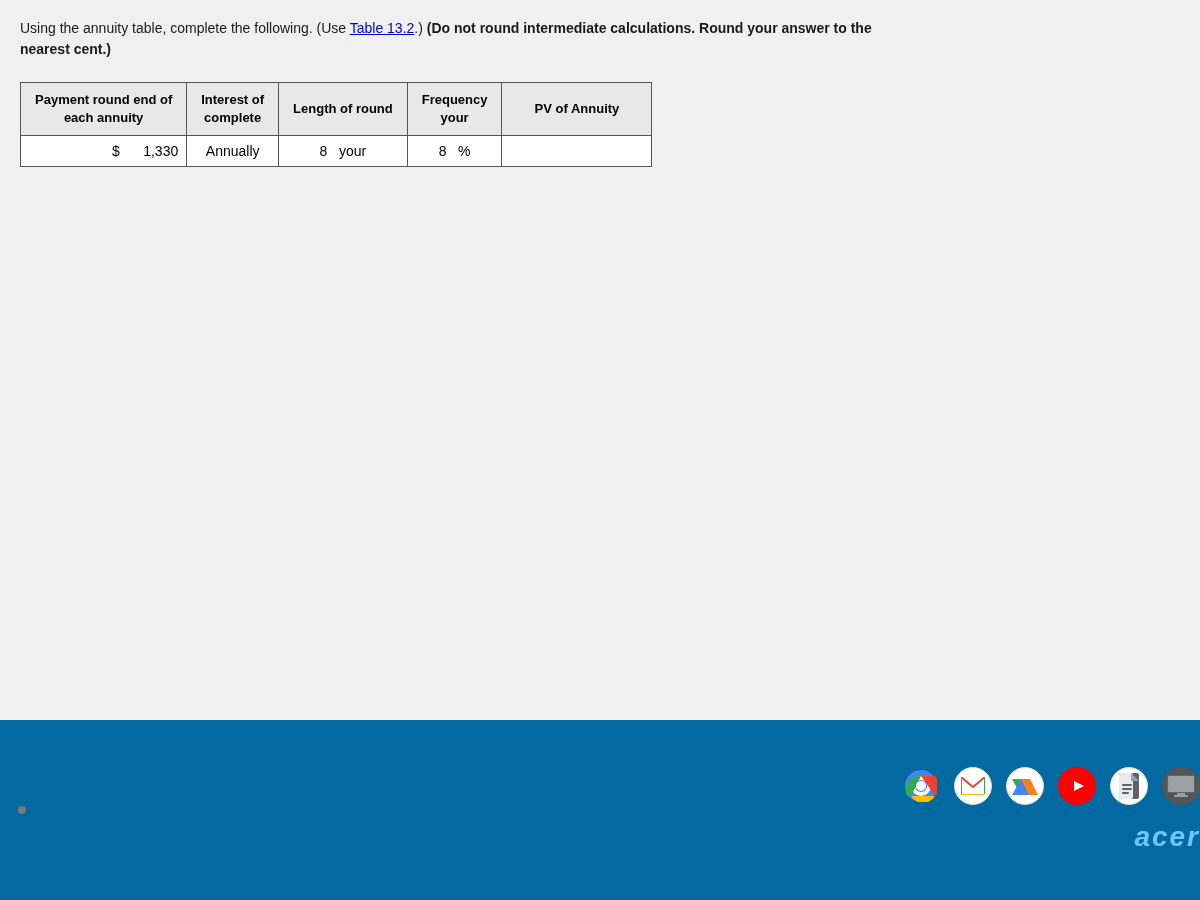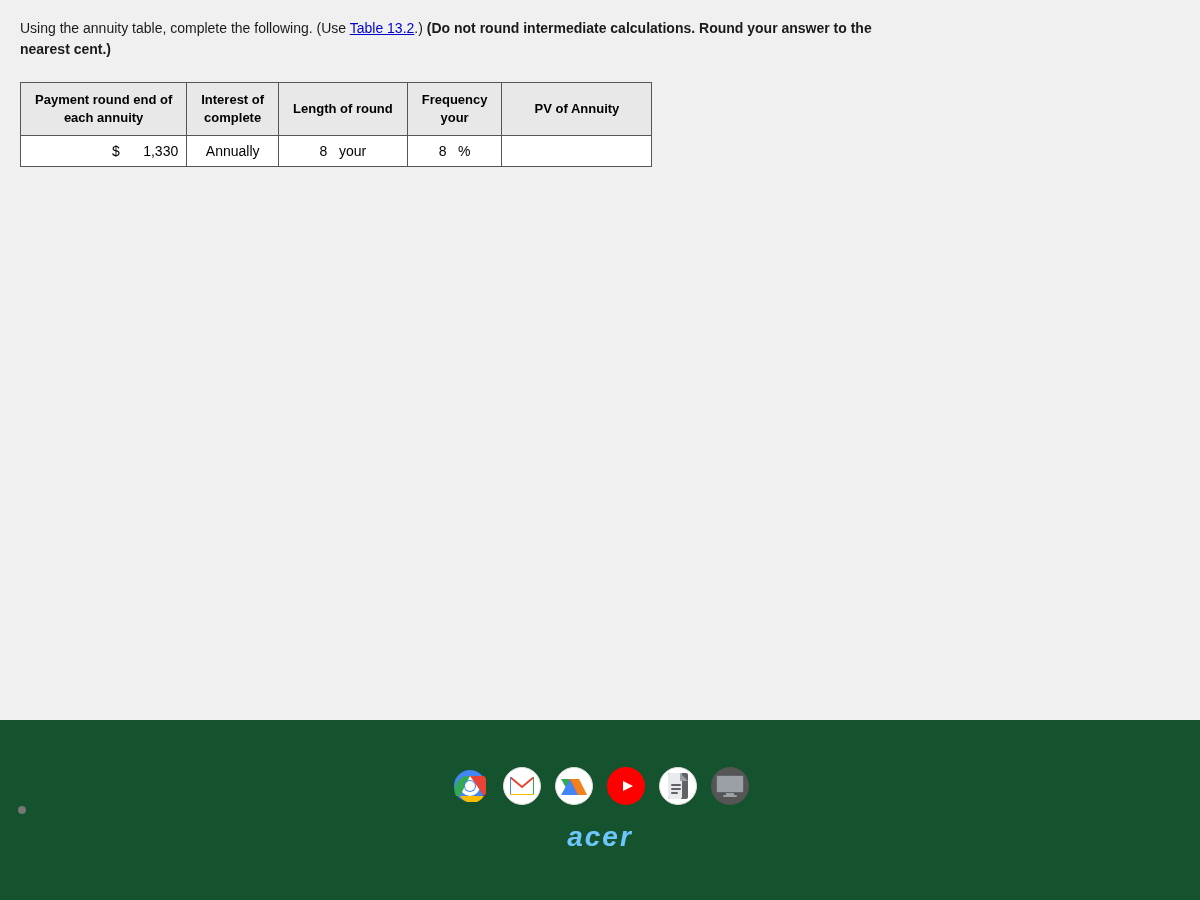--- a/index.html
+++ b/index.html
@@ -71,24 +71,24 @@
       border: none;
       outline: none;
       width: 130px;
       font-size: 14px;
       background: transparent;
     }
 
     .taskbar {
       width: 1200px;
       height: 180px;
-      background: #14532d;
+      background: #0369a1;
       display: flex;
       flex-direction: column;
-      align-items: center;
+      align-items: flex-end;
       justify-content: center;
       position: absolute;
       bottom: 0;
       left: 0;
     }
 
     .taskbar-icons {
       display: flex;
       align-items: center;
       gap: 14px;

